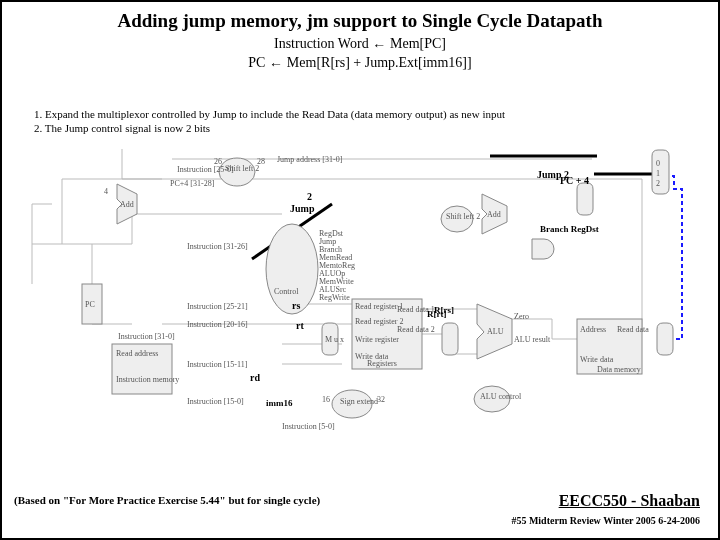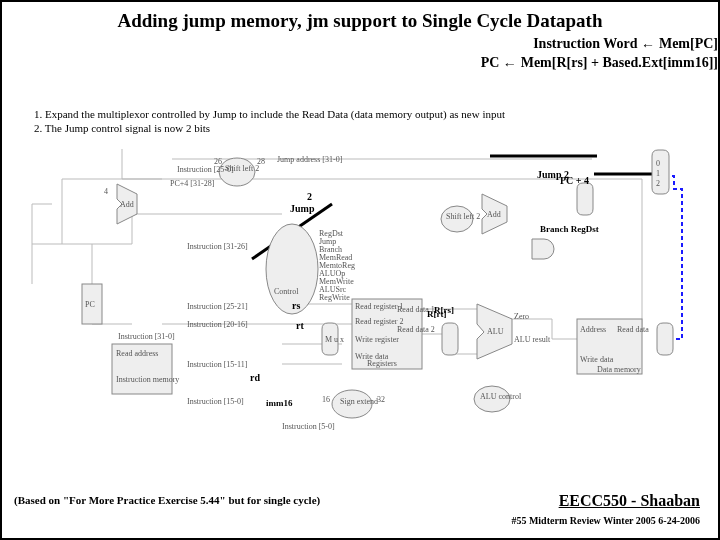--- a/index.html
+++ b/index.html
@@ -1,18 +1,18 @@
 <!DOCTYPE html>
 <html><head>
 <meta charset="utf-8">
 <style>
 *{margin:0;padding:0;box-sizing:border-box}
 body{width:720px;height:540px;background:#fff;font-family:"Times New Roman",serif;position:relative;border:2px solid #000}
 .title{text-align:center;font-size:19px;font-weight:bold;padding:8px 0 2px}
-.sub{text-align:right;font-size:14px;font-weight:bold;line-height:1.3}
+.sub{text-align:center;font-size:14px;font-weight:normal;line-height:1.3}
 .arrow{font-family:Arial}
 .diagram{position:absolute;left:20px;top:92px;width:680px;height:360px}
 .note{position:absolute;left:32px;top:106px;font-size:11px;width:480px;line-height:1.25}
 .lbl{position:absolute;font-size:10px;font-weight:bold}
 .small{font-size:9px}
 .footer-r{position:absolute;right:18px;bottom:28px;font-size:16px;font-weight:bold;text-decoration:underline}
 .footer-r2{position:absolute;right:18px;bottom:12px;font-size:10px;font-weight:bold}
 .footer-l{position:absolute;left:12px;bottom:32px;font-size:11px;font-weight:bold}
 svg{position:absolute;left:0;top:0}
 .mlabel{font-size:8px;fill:#555}
@@ -25,21 +25,21 @@
 
 <div class="title">Adding jump memory, jm support to Single Cycle Datapath</div>
 <div class="sub">
   <span>Instruction Word</span>
   <span class="arrow">  ←  </span>
   <span>Mem[PC]</span>
 </div>
 <div class="sub">
   <span>PC</span>
   <span class="arrow"> ← </span>
-  <span>Mem[R[rs] + Based.Ext[imm16]]</span>
+  <span>Mem[R[rs] + Jump.Ext[imm16]]</span>
 </div>
 
 <div class="note">1.  Expand the multiplexor controlled by Jump to include the Read Data (data memory output) as new input 2.   The Jump control signal is now 2 bits</div>
 
 <div class="diagram">
 <svg width="680" height="360">
 
   <g stroke="#bbb" stroke-width="1" fill="none">
     <path d="M10 150 h60 M10 110 v80 M10 110 h20"></path>
     <path d="M70 150 h40 v-30 h30 M70 150 v80 h40"></path>

